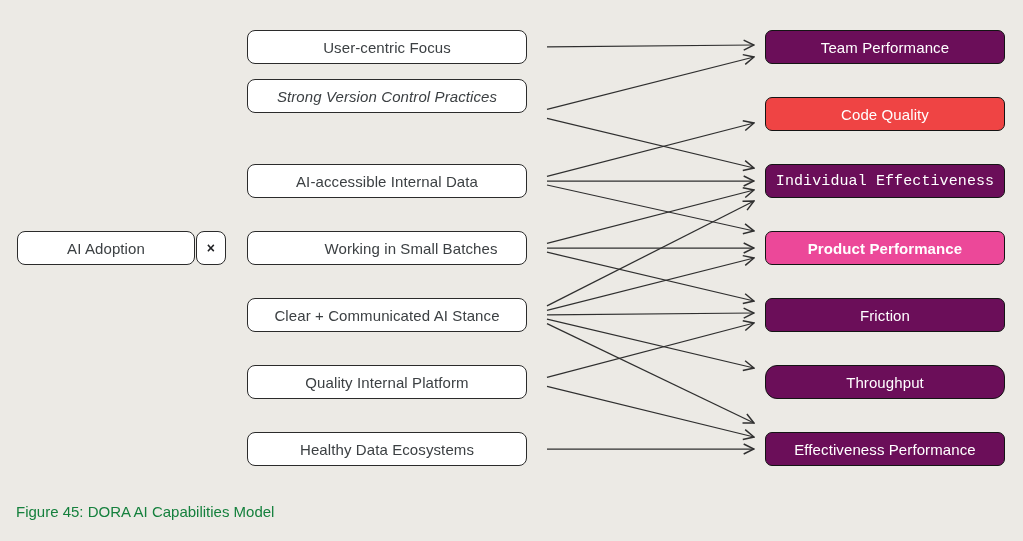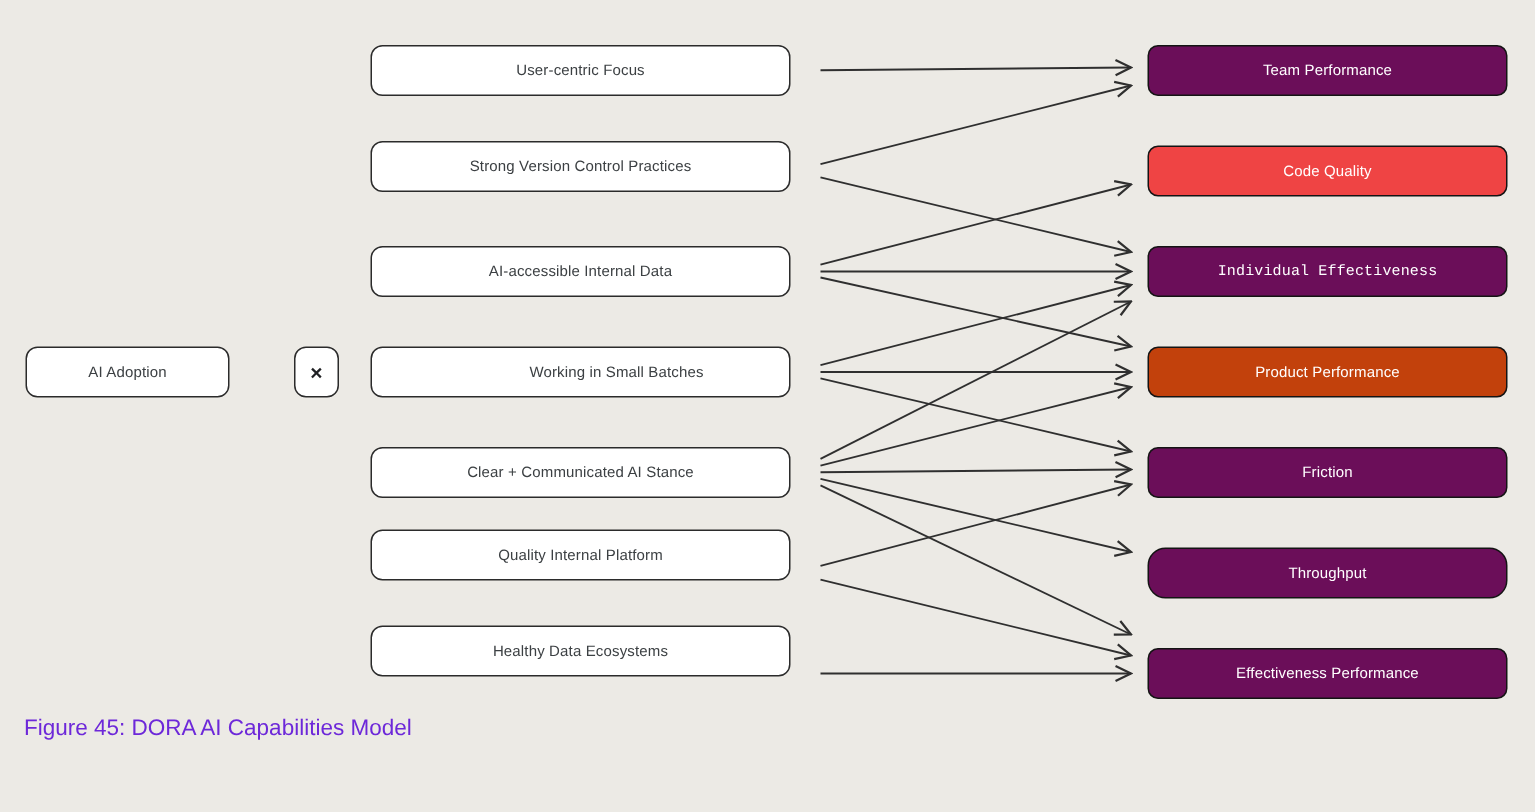--- a/index.html
+++ b/index.html
@@ -14,21 +14,21 @@
     background:#ECEAE5;
     overflow:hidden;
   }
   .box{
     position:absolute;
     box-sizing:border-box;
     height:34px;
     display:flex;
     align-items:center;
     justify-content:center;
-    font-size:10px;
+    font-size:15px;
     letter-spacing:.1px;
     white-space:nowrap;
   }
   .capability{
     left:247px;
     width:280px;
     background:#FFFFFF;
     border:1.6px solid #2B2B2B;
     border-radius:8px;
     color:#3C4043;
@@ -36,42 +36,42 @@
   .outcome{
     left:765px;
     width:240px;
     background:#6B0E59;
     border:1.6px solid #141414;
     border-radius:7px;
     color:#FFFFFF;
   }
   .adoption{
     left:17px;
-    width:136px;
+    width:178px;
     background:#FFFFFF;
     border:1.6px solid #2B2B2B;
     border-radius:8px;
     color:#3C4043;
   }
   .times{
     left:196px;
     width:30px;
     background:#FFFFFF;
     border:1.6px solid #2B2B2B;
     border-radius:8px;
     color:#202124;
     font-weight:bold;
     font-size:14px;
   }
   .caption{
     position:absolute;
     left:16px;
-    top:477px;
+    top:503px;
     font-size:15px;
-    color:#6d28d9;
+    color:#15803d;
   }
   svg.arrows{
     position:absolute;
     left:0;top:0;
     width:1023px;height:541px;
     pointer-events:none;
   }
 </style>
 </head>
 <body>
@@ -110,50 +110,50 @@
   </div>
 
   <div class="box times" style="top:231px">
     <span>×</span>
   </div>
 
   <div id="capabilities-col">
       <div class="box capability" style="top: 30px;">
         <span>User-centric Focus</span>
       </div>
-      <div class="box capability" style="top: 94px;">
+      <div class="box capability" style="top: 79px; font-style: italic;">
         <span>Strong Version Control Practices</span>
       </div>
       <div class="box capability" style="top: 164px;">
         <span>AI-accessible Internal Data</span>
       </div>
       <div class="box capability" style="top: 231px; padding-left: 48px;">
         <span>Working in Small Batches</span>
       </div>
       <div class="box capability" style="top: 298px; align-items: center;">
         <span>Clear + Communicated AI Stance</span>
       </div>
-      <div class="box capability" style="top: 353px; text-align: center;">
+      <div class="box capability" style="top: 365px; text-align: center;">
         <span>Quality Internal Platform</span>
       </div>
-      <div class="box capability" style="top: 417px; text-align: center;">
+      <div class="box capability" style="top: 432px; text-align: center;">
         <span>Healthy Data Ecosystems</span>
       </div>
     </div>
   <div id="outcomes-col">
       <div class="box outcome" style="top: 30px; background: rgb(107, 14, 89);">
         <span>Team Performance</span>
       </div>
       <div class="box outcome" style="top: 97px; background: #ef4444;">
         <span>Code Quality</span>
       </div>
       <div class="box outcome" style="top: 164px; background: rgb(107, 14, 89); font-family: Liberation Mono, monospace;">
         <span>Individual Effectiveness</span>
       </div>
-      <div class="box outcome" style="top: 231px; background: #c2410c;">
+      <div class="box outcome" style="top: 231px; background: #ec4899; font-weight: bold;">
         <span>Product Performance</span>
       </div>
       <div class="box outcome" style="top: 298px; background: rgb(107, 14, 89);">
         <span>Friction</span>
       </div>
       <div class="box outcome" style="top: 365px; background: rgb(107, 14, 89); border-radius: 12px;">
         <span>Throughput</span>
       </div>
       <div class="box outcome" style="top: 432px; background: rgb(107, 14, 89);">
         <span>Effectiveness Performance</span>

